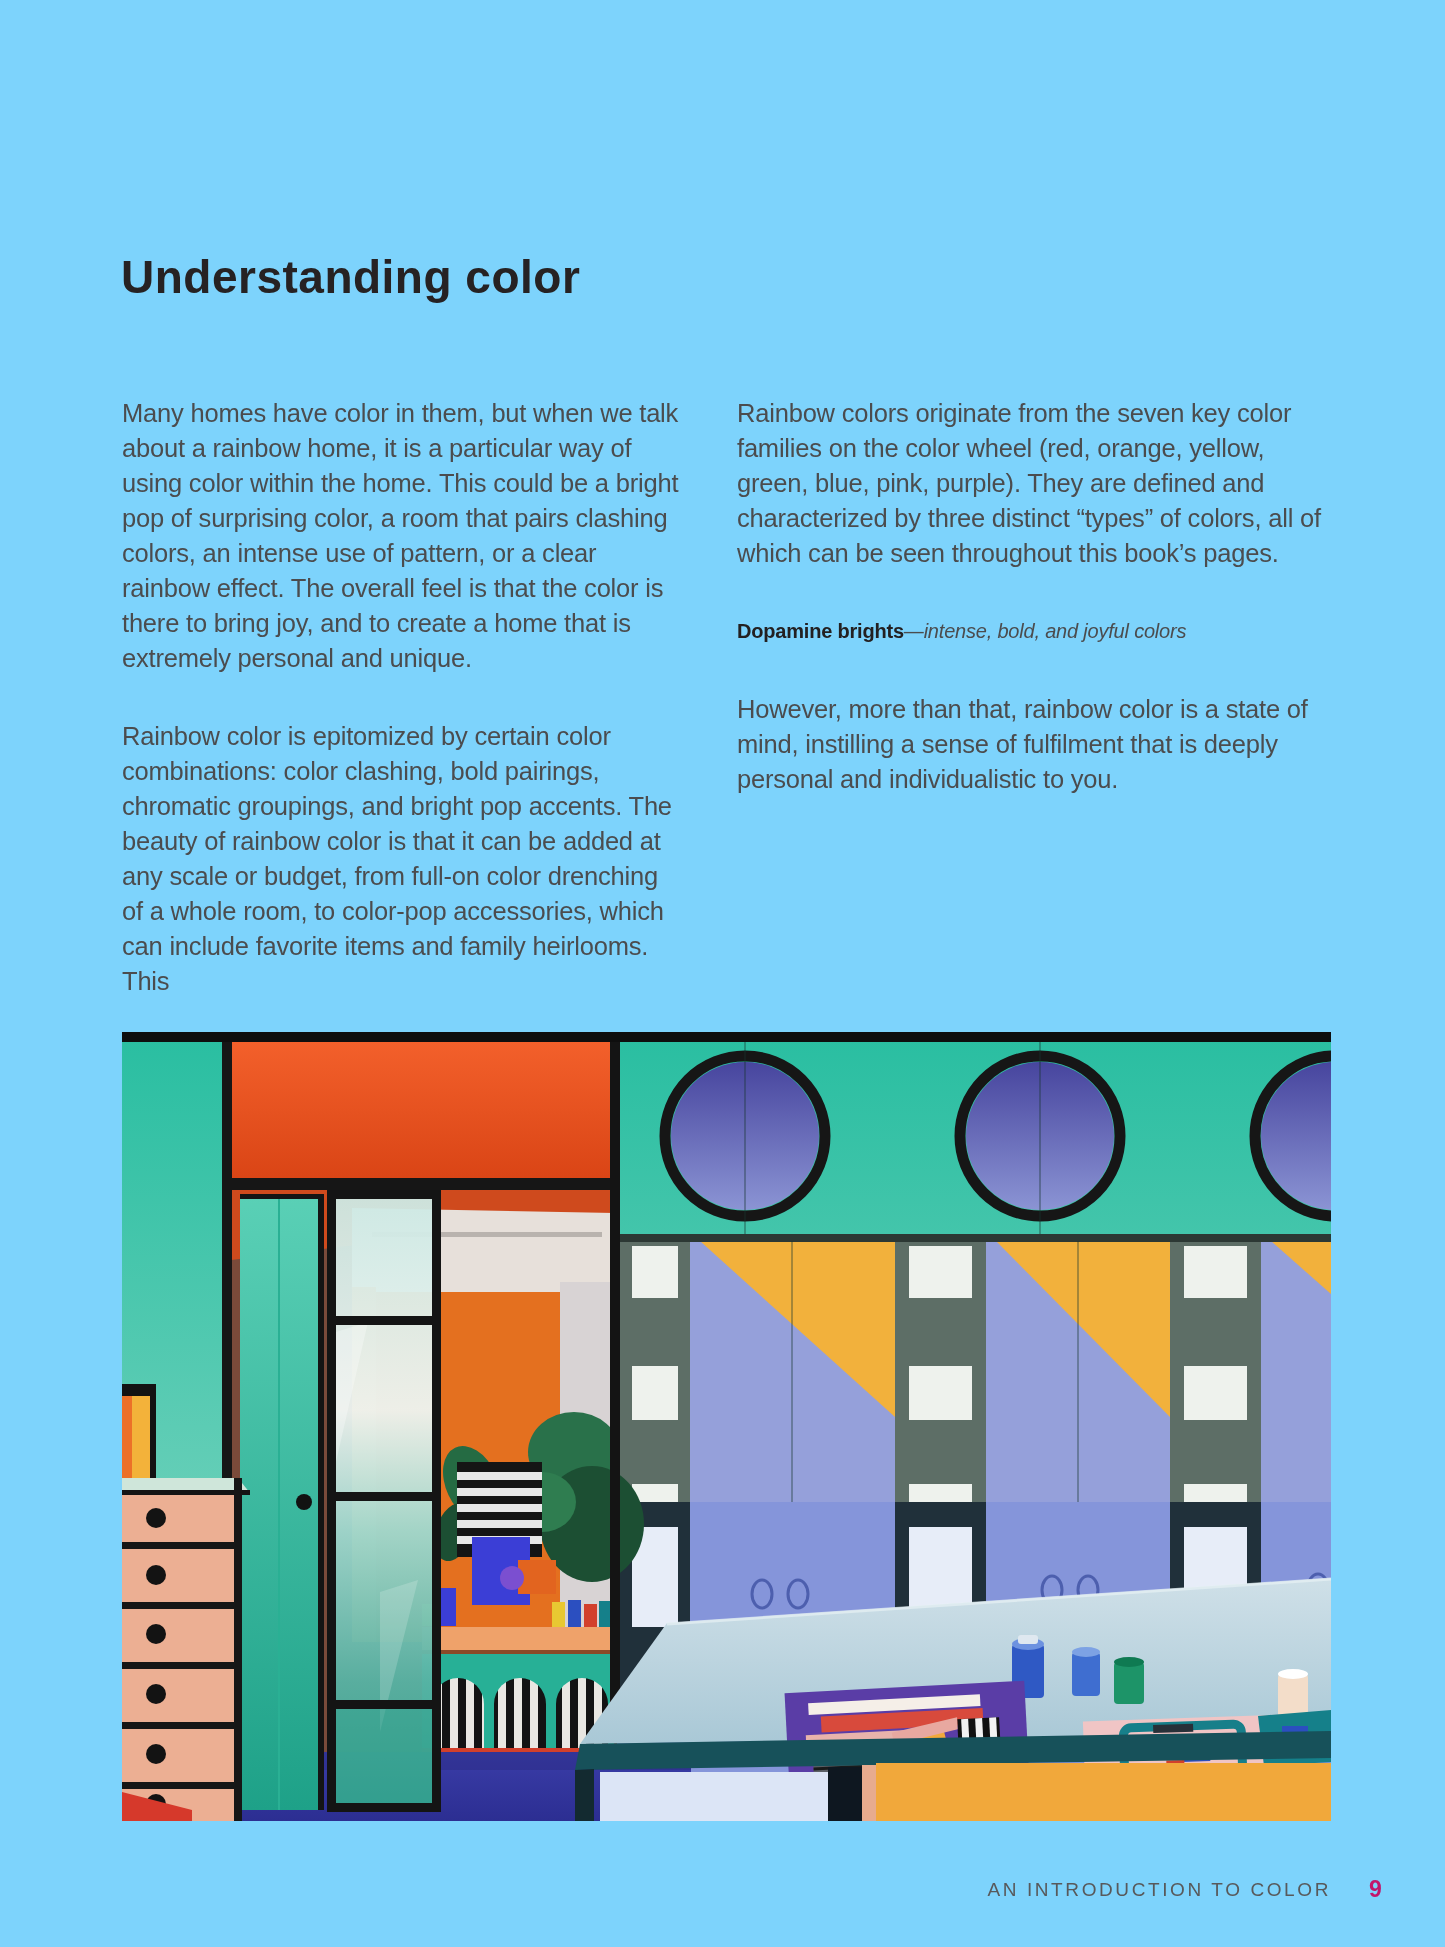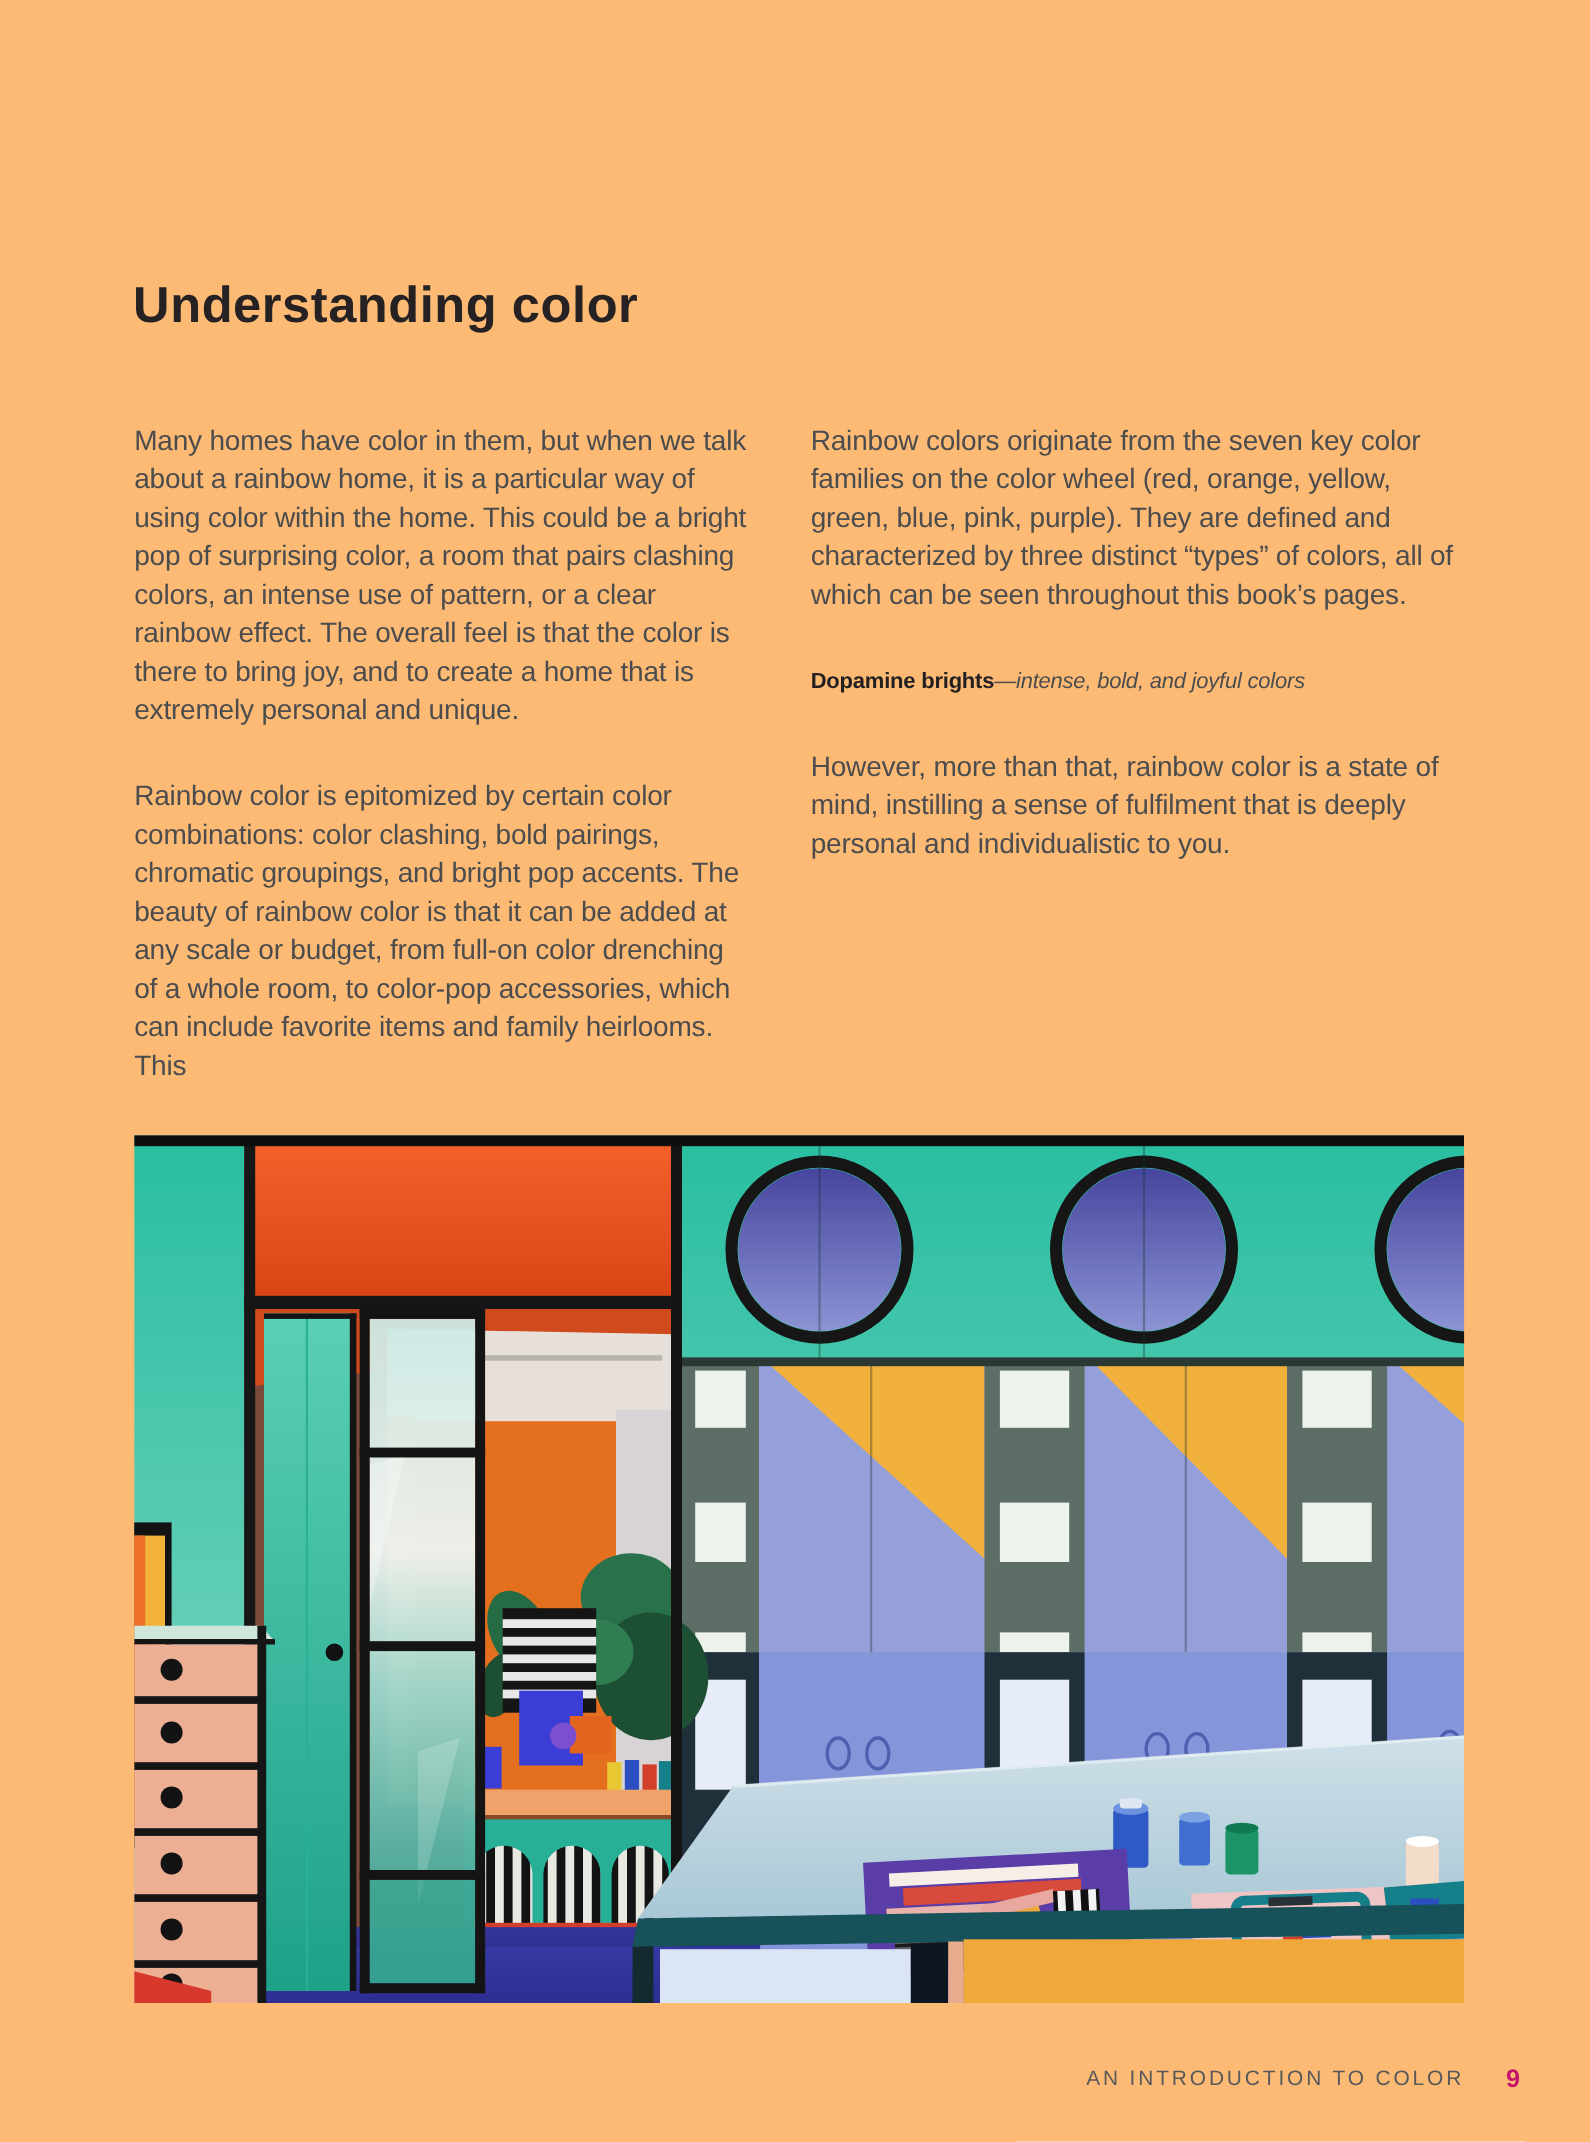--- a/index.html
+++ b/index.html
@@ -1,30 +1,30 @@
 <!DOCTYPE html>
 <html><head>
 <meta charset="utf-8">
 <style>
   * { margin:0; padding:0; box-sizing:border-box; }
   html,body { background:#ffffff; }
   .page {
-    position:relative; width:1445px; height:1947px; background:#fdba74;
+    position:relative; width:1445px; height:1947px; background:#7dd3fc;
     font-family:"Liberation Sans", sans-serif; overflow:hidden;
   }
   .title {
     position:absolute; left:121px; top:250px;
     font-size:46px; font-weight:700; color:#262223; letter-spacing:.5px;
   }
   .col { position:absolute; top:384px; }
   .col-left  { left:122px; width:560px; }
   .col-right { left:737px; width:600px; }
   .col p {
     font-size:25.5px; line-height:35px; color:#4b4c4e;
-    margin:0 0 43px 0; letter-spacing:-0.2px;
+    margin:12px 0 43px 0; letter-spacing:-0.2px;
   }
   .defs { margin:0 0 43px 0; }
   .def-row { font-size:20px; line-height:35px; color:#4b4c4e; letter-spacing:-0.2px; }
   .def-row .term { font-weight:700; color:#232021; }
   .def-row .desc { font-style:italic; }
   .photo-wrap {
     position:absolute; left:122px; top:1032px; width:1209px; height:789px;
   }
   .photo-wrap svg { display:block; width:100%; height:100%; }
   .footer-section {

